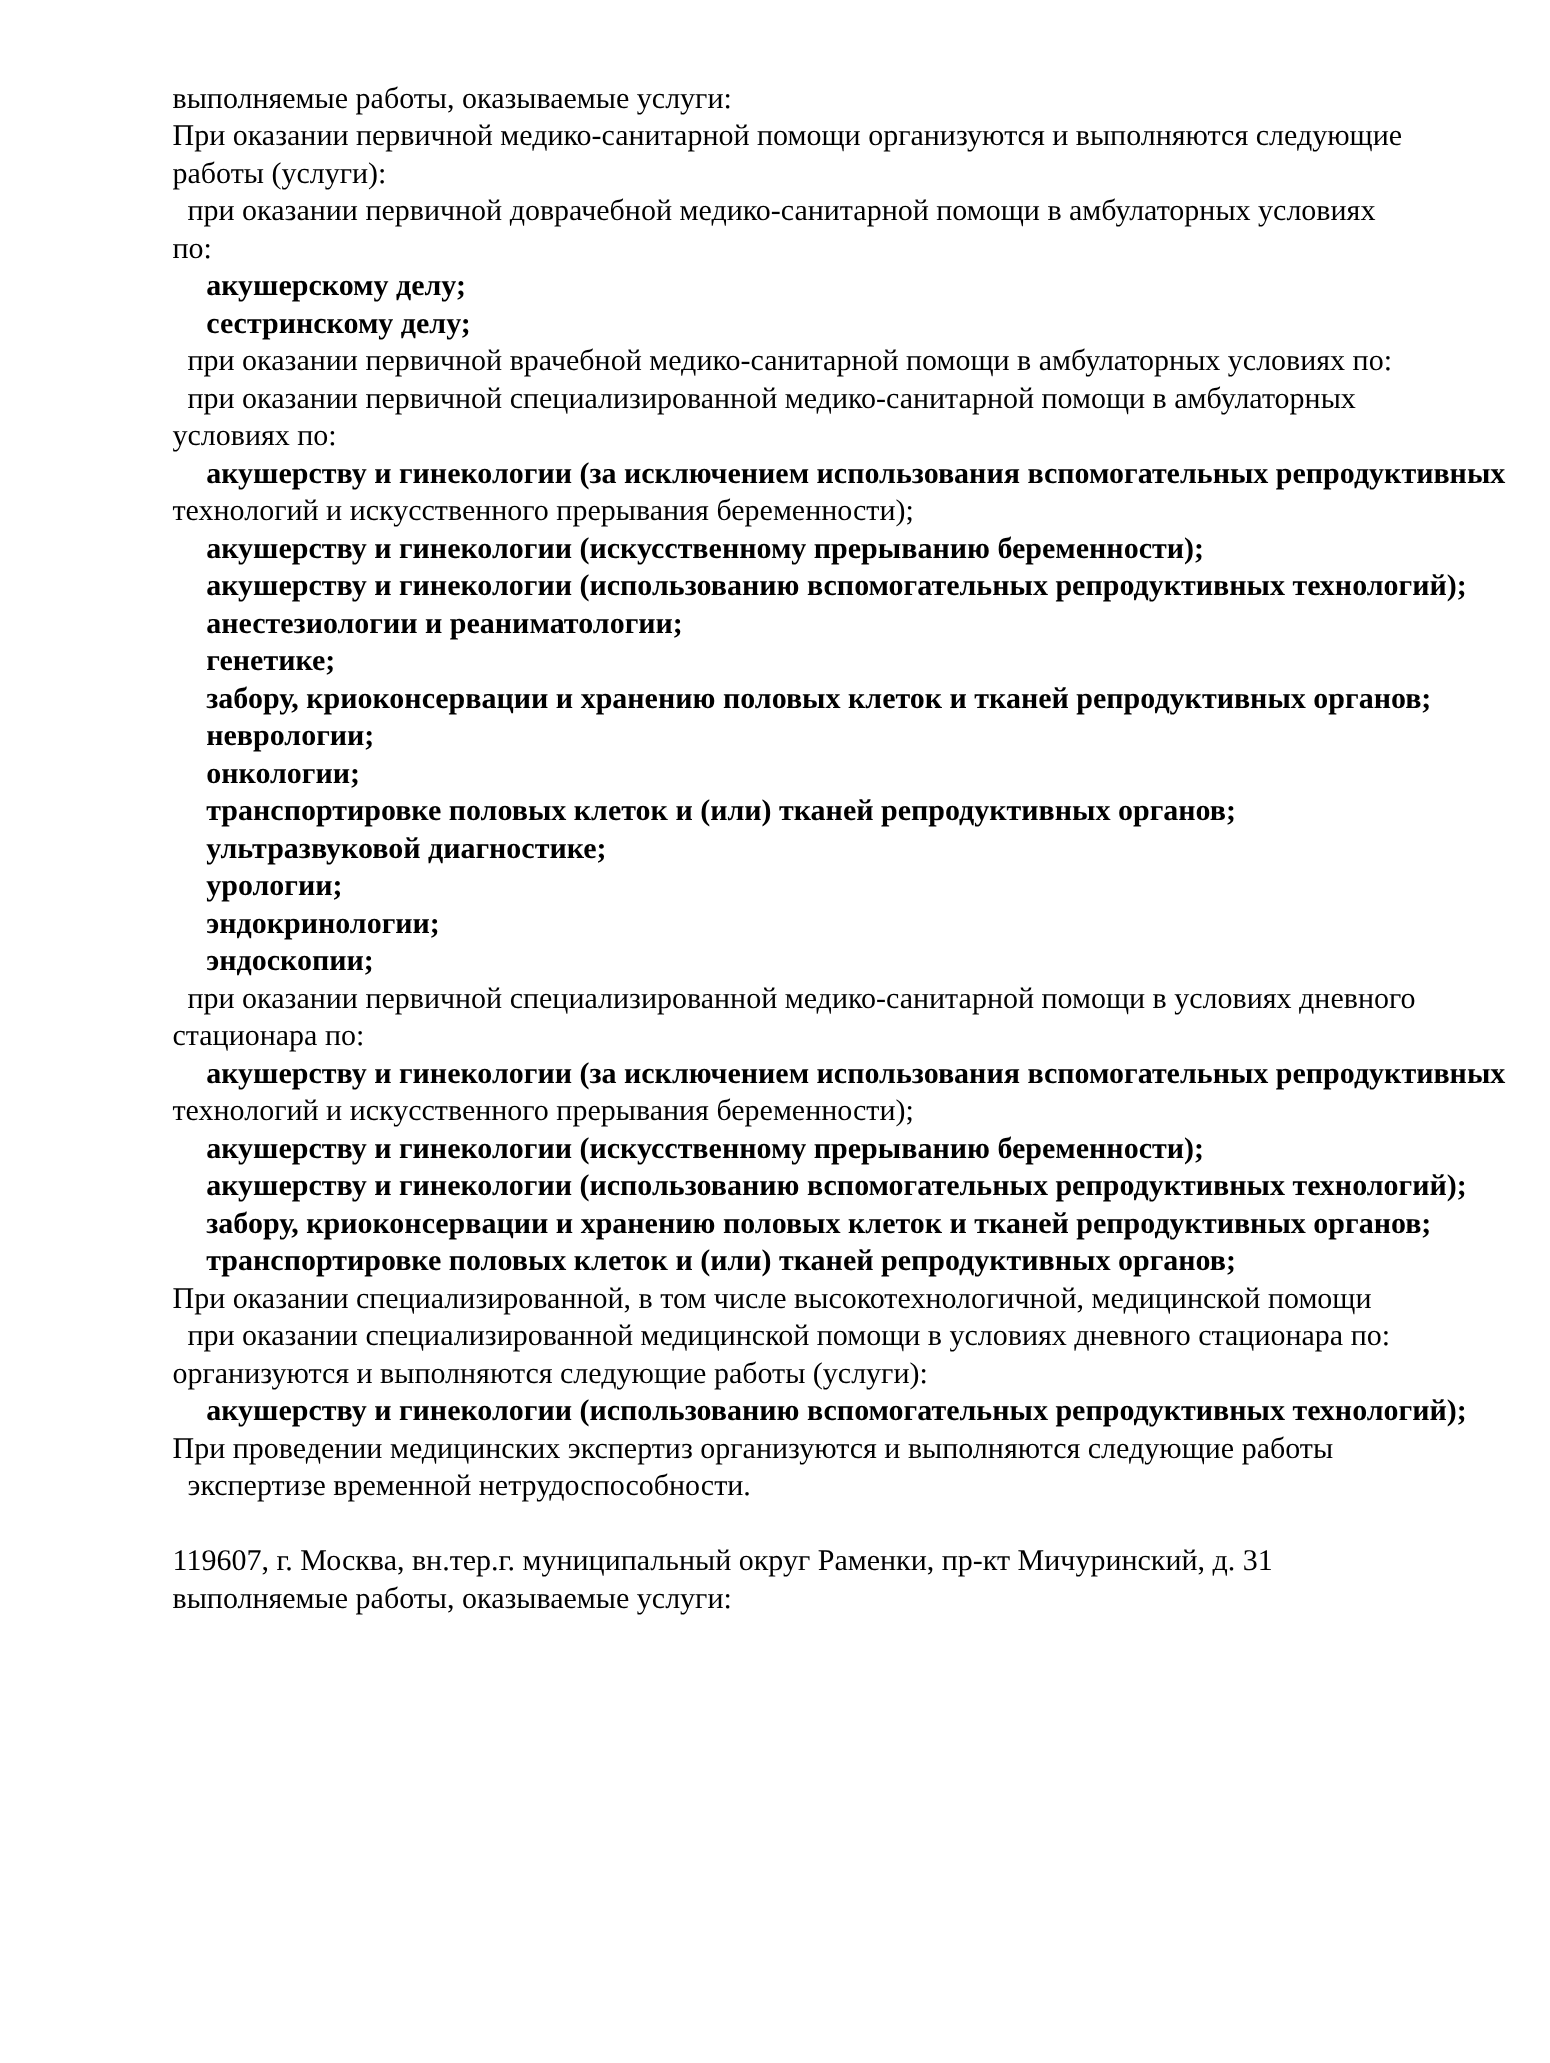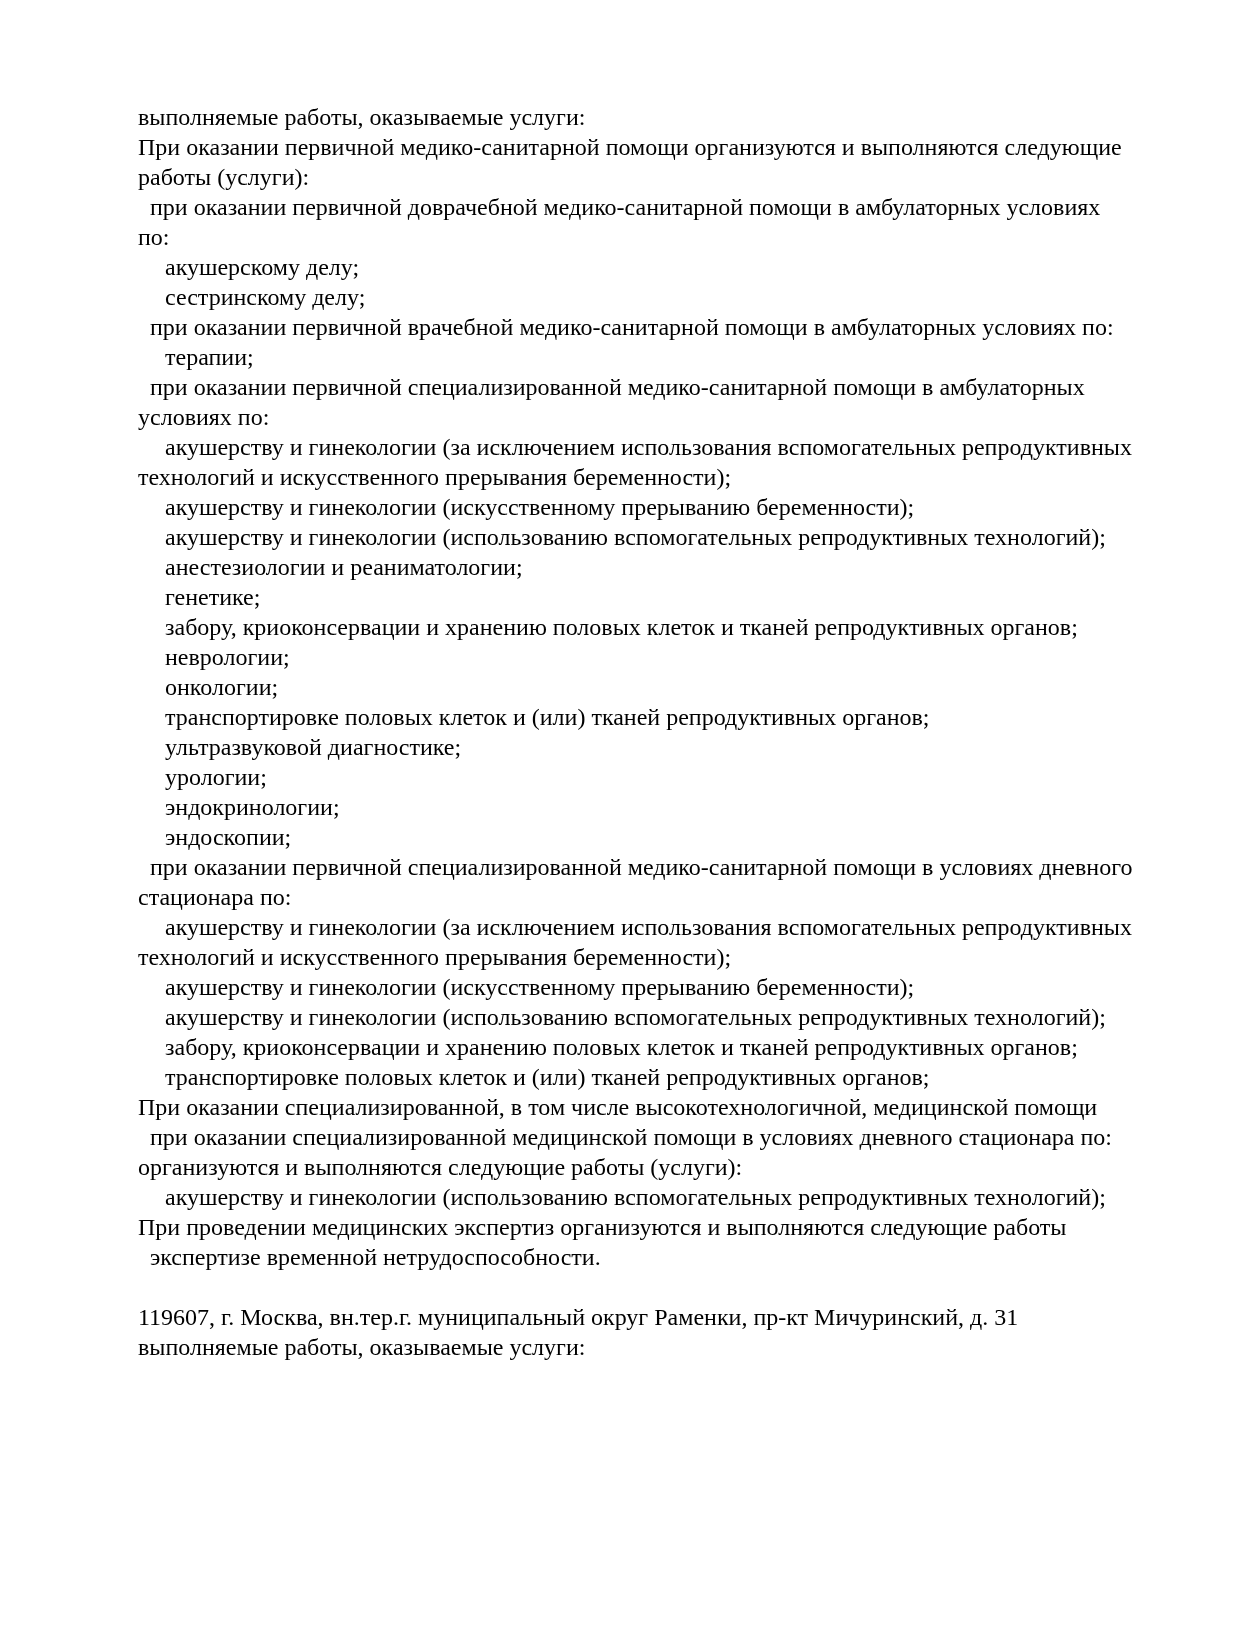--- a/index.html
+++ b/index.html
@@ -10,48 +10,47 @@
   .page {
     position: relative;
     width: 1240px;
     height: 1650px;
     box-sizing: border-box;
     background: #ffffff;
     color: #000000;
     font-family: "Liberation Serif", "DejaVu Serif", serif;
     font-size: 24px;
     line-height: 30px;
-    padding: 102px 100px 0 138px;
+    padding: 64px 100px 0 138px;
     overflow: hidden;
   }
   .doc-text-block {
     width: 100%;
   }
   .line {
     white-space: nowrap;
     min-height: 30px;
   }
   .indent-0 { padding-left: 0; }
   .indent-1 { padding-left: 12px; }
-  .indent-2 { padding-left: 27px; }
+  .indent-2 { padding-left: 27px; font-weight: bold; }
 </style>
 </head>
 <body>
 
 <div class="page">
   <div class="doc-text-block">
       <div class="line indent-0">выполняемые работы, оказываемые услуги:</div>
       <div class="line indent-0">При оказании первичной медико-санитарной помощи организуются и выполняются следующие</div>
       <div class="line indent-0">работы (услуги):</div>
       <div class="line indent-1">при оказании первичной доврачебной медико-санитарной помощи в амбулаторных условиях</div>
       <div class="line indent-0">по:</div>
       <div class="line indent-2">акушерскому делу;</div>
       <div class="line indent-2">сестринскому делу;</div>
       <div class="line indent-1">при оказании первичной врачебной медико-санитарной помощи в амбулаторных условиях по:</div>
-      <div class="line indent-2">терапии;</div>
       <div class="line indent-1">при оказании первичной специализированной медико-санитарной помощи в амбулаторных</div>
       <div class="line indent-0">условиях по:</div>
       <div class="line indent-2">акушерству и гинекологии (за исключением использования вспомогательных репродуктивных</div>
       <div class="line indent-0">технологий и искусственного прерывания беременности);</div>
       <div class="line indent-2">акушерству и гинекологии (искусственному прерыванию беременности);</div>
       <div class="line indent-2">акушерству и гинекологии (использованию вспомогательных репродуктивных технологий);</div>
       <div class="line indent-2">анестезиологии и реаниматологии;</div>
       <div class="line indent-2">генетике;</div>
       <div class="line indent-2">забору, криоконсервации и хранению половых клеток и тканей репродуктивных органов;</div>
       <div class="line indent-2">неврологии;</div>

